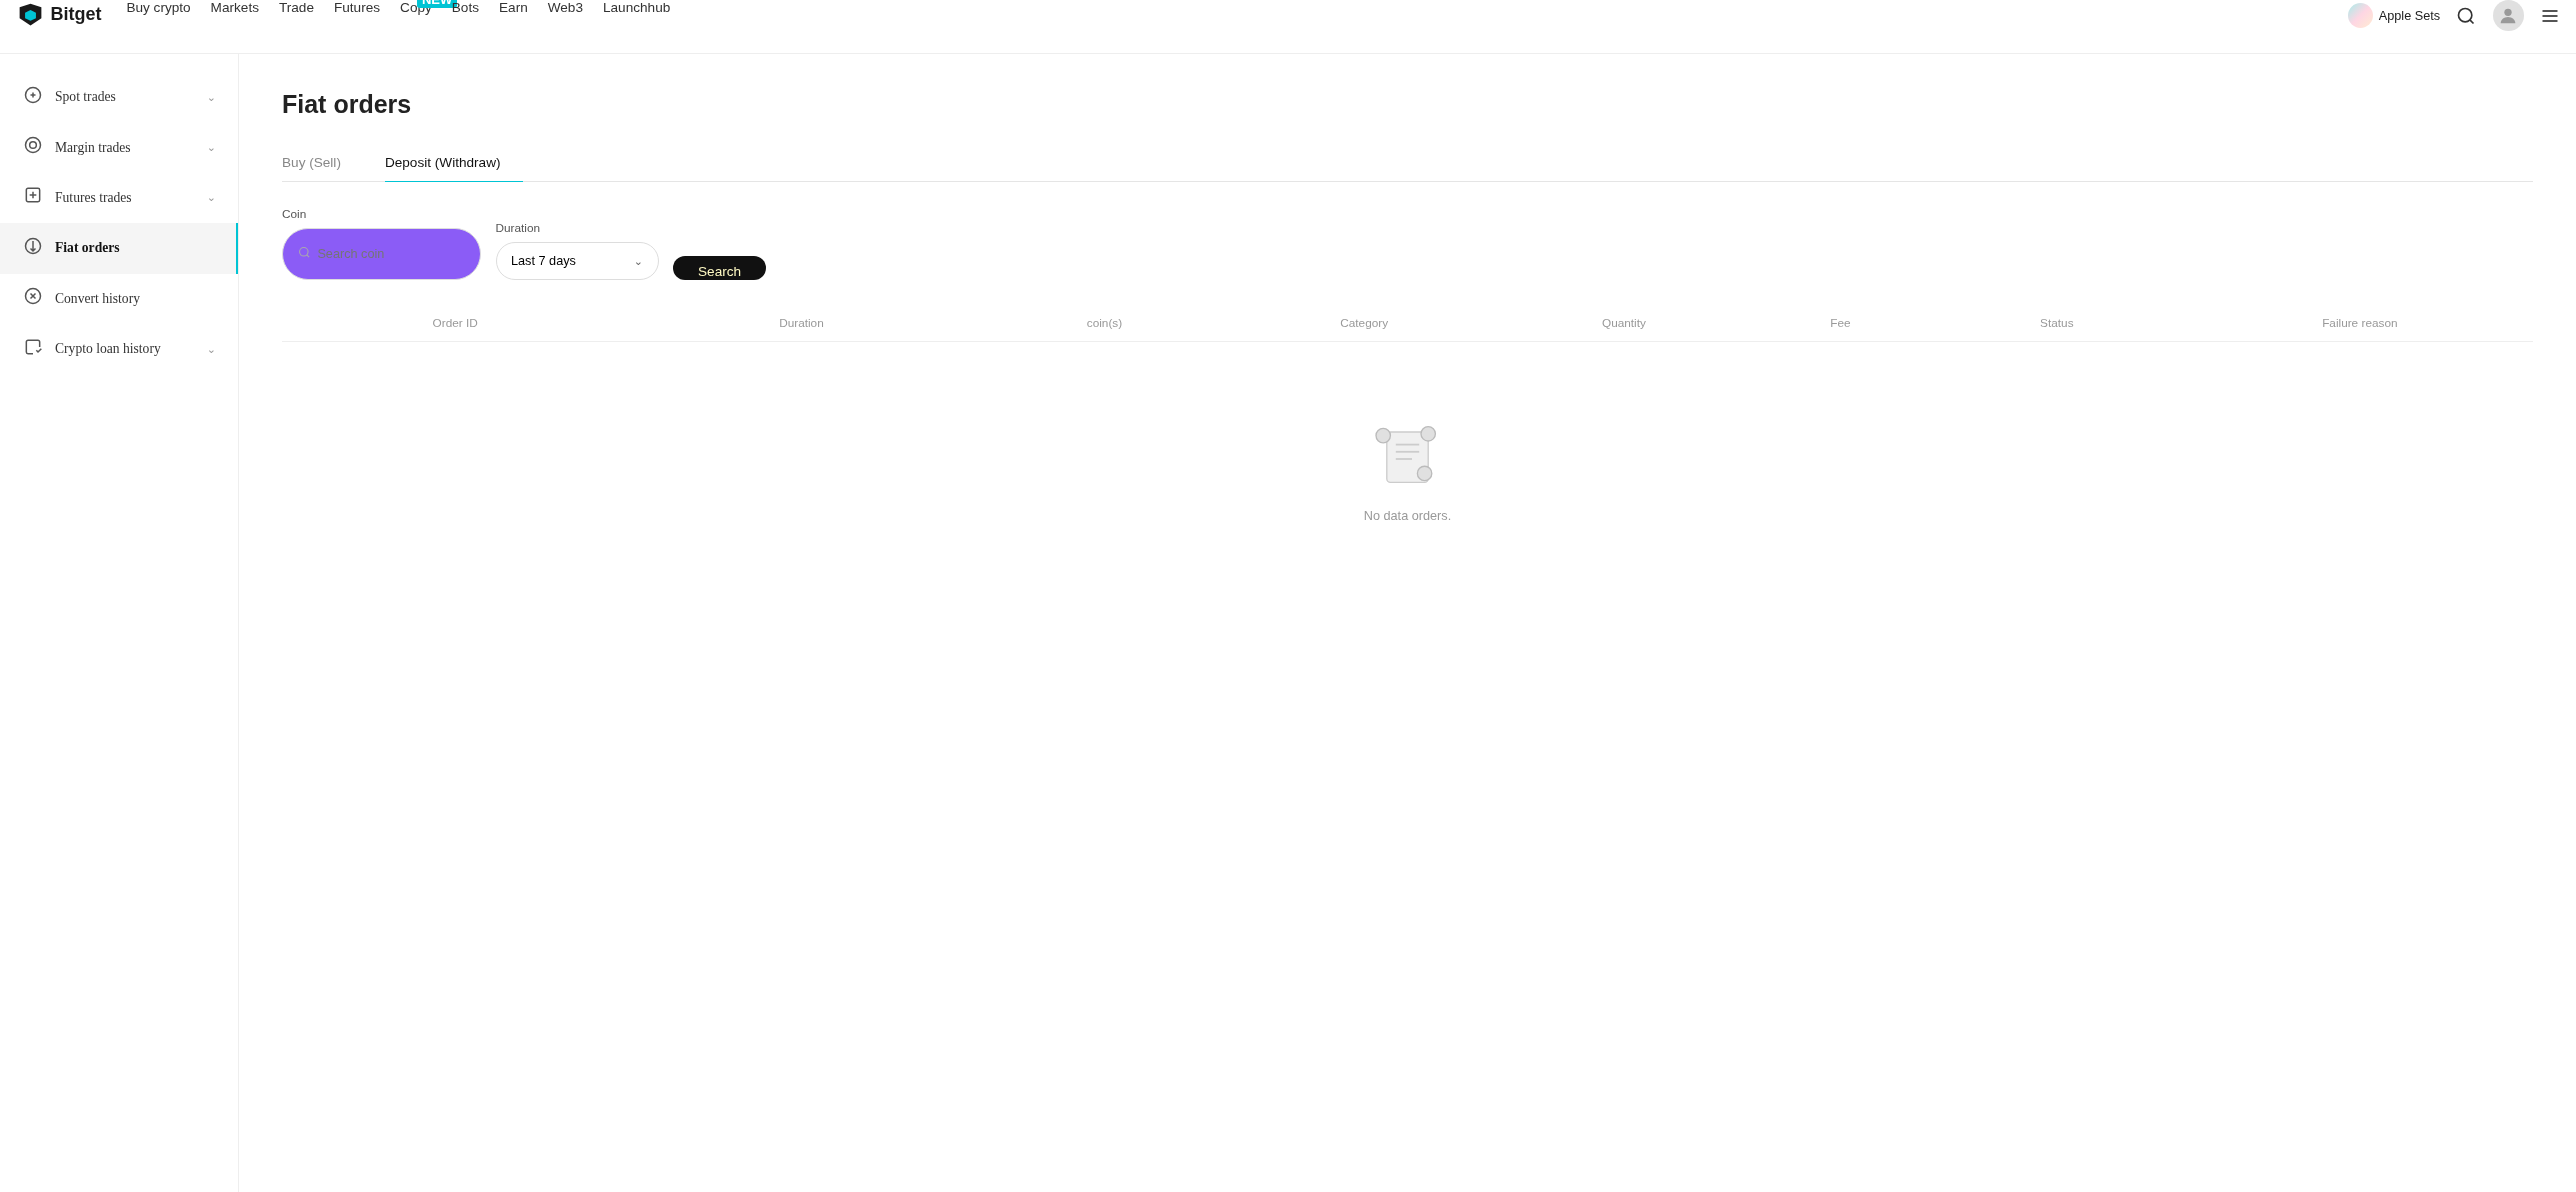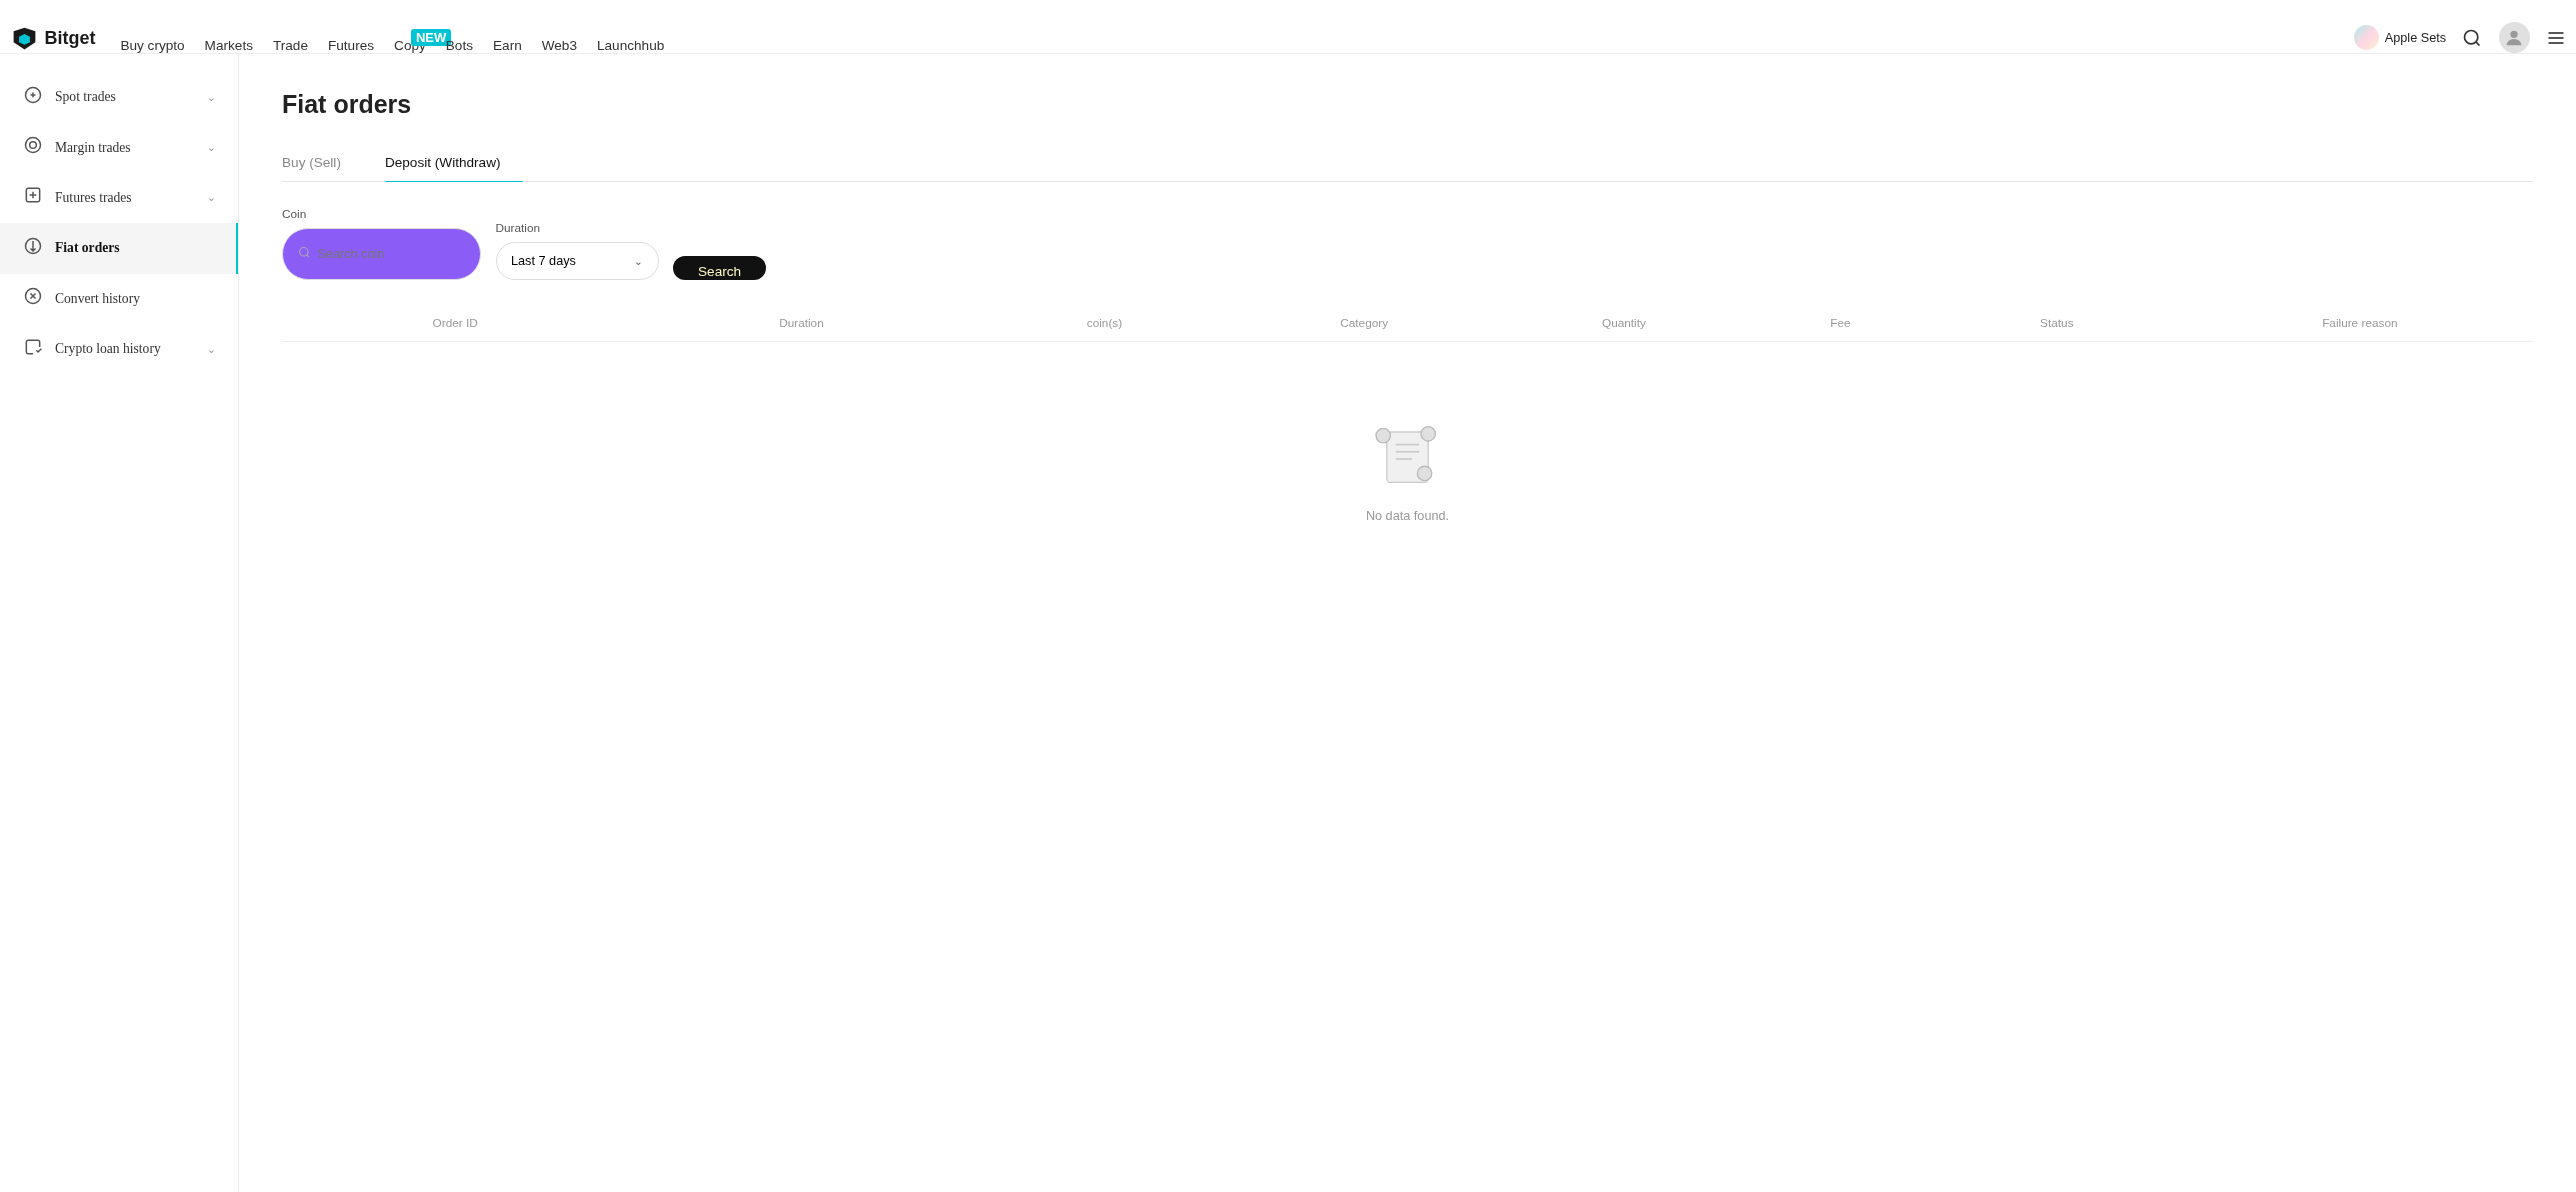--- a/index.html
+++ b/index.html
@@ -1,23 +1,23 @@
 <!DOCTYPE html>
 <html style="font-size:14.5px"><head>
   <meta charset="utf-8">
   <style>
     * { box-sizing: border-box; margin: 0; padding: 0; }
     body { font-family: -apple-system, BlinkMacSystemFont, 'Segoe UI', sans-serif; background: #fff; color: #222; }
 
     
     .header {
       display: flex;
-      align-items: flex-end;
+      align-items: flex-start;
       height: 54px;
-      padding: 0 10px;
+      padding: 0 16px;
       border-bottom: 0.9px solid #eee;
       gap: 25px;
       position: sticky;
       top: 0;
       background: #fff;
       z-index: 100;
     }
     .logo {
       display: flex;
       align-items: center;
@@ -444,17 +444,17 @@
         <line x1="32" y1="34" x2="58" y2="34" stroke="#ccc" stroke-width="2"></line>
         <line x1="32" y1="42" x2="58" y2="42" stroke="#ccc" stroke-width="2"></line>
         <line x1="32" y1="50" x2="50" y2="50" stroke="#ccc" stroke-width="2"></line>
 
         <circle cx="18" cy="24" r="8" fill="#e0e0e0" stroke="#bbb" stroke-width="1.5"></circle>
 
         <circle cx="68" cy="22" r="8" fill="#e0e0e0" stroke="#bbb" stroke-width="1.5"></circle>
 
         <circle cx="64" cy="66" r="8" fill="#e0e0e0" stroke="#bbb" stroke-width="1.5"></circle>
       </svg>
-      <span class="empty-text">No data found.</span>
+      <span class="empty-text">No data orders.</span>
     </div>
   </main>
 </div>
 
 
 </body></html>

